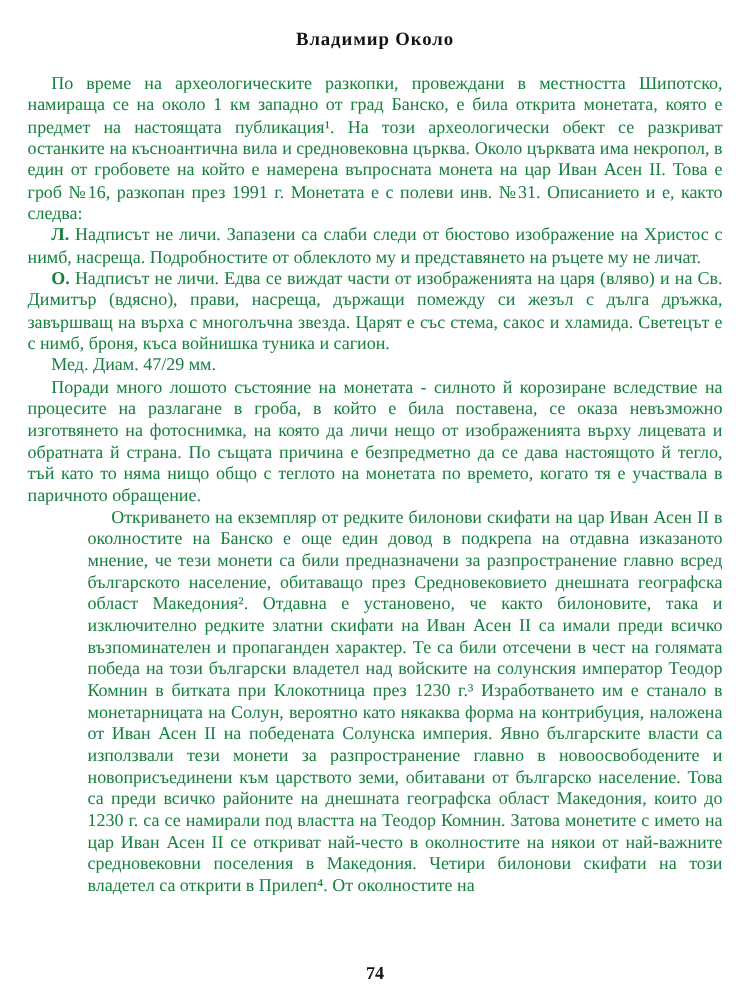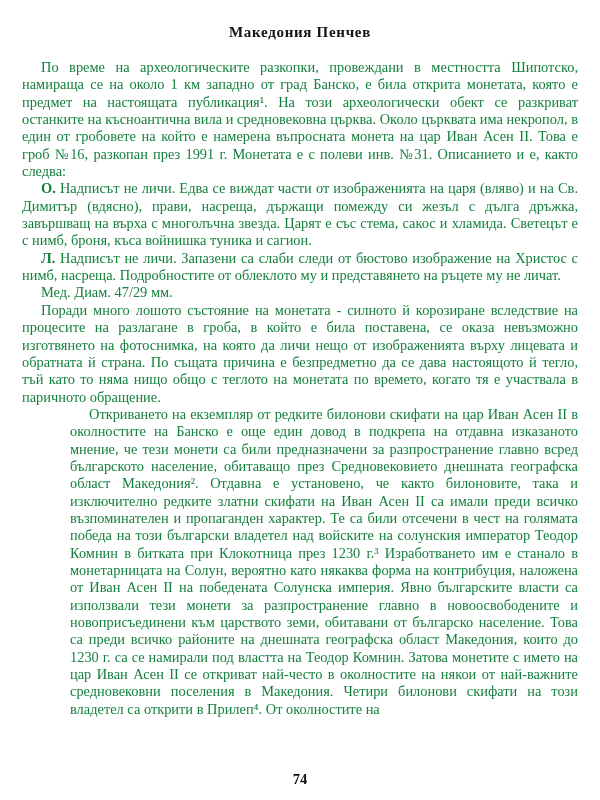--- a/index.html
+++ b/index.html
@@ -76,29 +76,29 @@
   .t-l2 { display:block; }
 </style>
 </head>
 <body>
 
 <div class="page">
 
   <div class="title-block">
   </div>
 
-  <div class="author">Македония Пенчев</div>
+  <div class="author">Владимир Около</div>
 
   <div class="body-text">
 
     <p><span>По време на археологическите разкопки, провеждани в местността Шипотско, намираща се на около 1 км западно от град Банско, е била открита монетата, която е предмет на настоящата публикация¹. На този археологически обект се разкриват останките на късноантична вила и средновековна църква. Около църквата има некропол, в един от гробовете на който е намерена въпросната монета на цар Иван Асен II. Това е гроб №16, разкопан през 1991 г. Монетата е с полеви инв. №31. Описанието и е, както следва:</span></p>
 
+    <p><span class="marker">Л.</span> <span>Надписът не личи. Запазени са слаби следи от бюстово изображение на Христос с нимб, насреща. Подробностите от облеклото му и представянето на ръцете му не личат.</span></p>
+
     <p><span class="marker">О.</span> <span>Надписът не личи. Едва се виждат части от изображенията на царя (вляво) и на Св. Димитър (вдясно), прави, насреща, държащи помежду си жезъл с дълга дръжка, завършващ на върха с многолъчна звезда. Царят е със стема, сакос и хламида. Светецът е с нимб, броня, къса войнишка туника и сагион.</span></p>
-
-    <p><span class="marker">Л.</span> <span>Надписът не личи. Запазени са слаби следи от бюстово изображение на Христос с нимб, насреща. Подробностите от облеклото му и представянето на ръцете му не личат.</span></p>
 
     <p><span>Мед. Диам. 47/29 мм.</span></p>
 
     <p><span>Поради много лошото състояние на монетата - силното й корозиране вследствие на процесите на разлагане в гроба, в който е била поставена, се оказа невъзможно изготвянето на фотоснимка, на която да личи нещо от изображенията върху лицевата и обратната й страна. По същата причина е безпредметно да се дава настоящото й тегло, тъй като то няма нищо общо с теглото на монетата по времето, когато тя е участвала в паричното обращение.</span></p>
 
     <p><span>Откриването на екземпляр от редките билонови скифати на цар Иван Асен II в околностите на Банско е още един довод в подкрепа на отдавна изказаното мнение, че тези монети са били предназначени за разпространение главно всред българското население, обитаващо през Средновековието днешната географска област Македония². Отдавна е установено, че както билоновите, така и изключително редките златни скифати на Иван Асен II са имали преди всичко възпоминателен и пропаганден характер. Те са били отсечени в чест на голямата победа на този български владетел над войските на солунския император Теодор Комнин в битката при Клокотница през 1230 г.³ Изработването им е станало в монетарницата на Солун, вероятно като някаква форма на контрибуция, наложена от Иван Асен II на победената Солунска империя. Явно българските власти са използвали тези монети за разпространение главно в новоосвободените и новоприсъединени към царството земи, обитавани от българско население. Това са преди всичко районите на днешната географска област Македония, които до 1230 г. са се намирали под властта на Теодор Комнин. Затова монетите с името на цар Иван Асен II се откриват най-често в околностите на някои от най-важните средновековни поселения в Македония. Четири билонови скифати на този владетел са открити в Прилеп⁴. От околностите на</span></p>
 
   </div>
 
   <div class="page-number">74</div>

